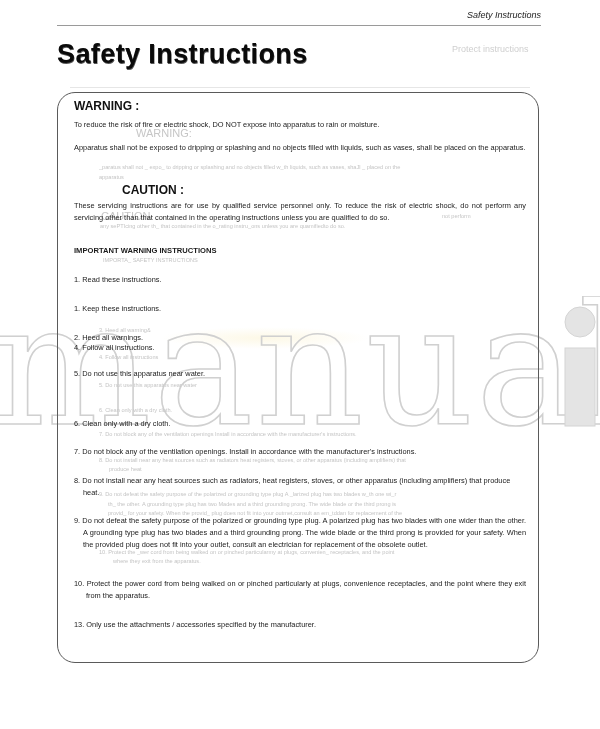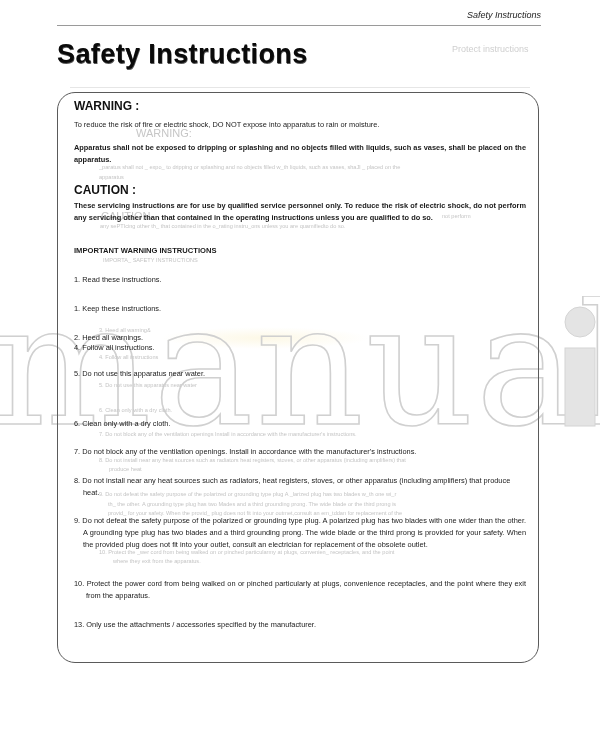--- a/index.html
+++ b/index.html
@@ -22,21 +22,21 @@
     .ghost-title { left:452px; top:44px; font-size:9px; color:#cfcfcf; }
     .box {
       left:57px; top:92px; width:482px; height:571px;
       border:1.5px solid #5a5a5a; border-radius:18px; box-sizing:border-box;
     }
     .box-top-fade {
       left:70px; top:87px; width:460px; height:0; border-top:1px solid #e6e6e6;
     }
     .h-big { font-size:12px; font-weight:bold; color:#111; left:74px; }
     .txt { font-size:7.4px; color:#1a1a1a; left:74px; width:452px; line-height:12px; }
-    .txt.just { text-align:justify; text-align-last:left;font-weight:bold; }
+    .txt.just { text-align:justify; text-align-last:left; }
     .ghost-s { font-size:5.6px; color:#c4c4c4; white-space:nowrap; }
     .ghost-m { font-size:11px; color:#c6c6c6; white-space:nowrap; }
     .item { font-size:7.4px; color:#1a1a1a; left:74px; width:452px; line-height:12px; }
     .item .hang { display:block; padding-left:9px; text-indent:-9px; }
     .item.wide .hang { padding-left:12px; text-indent:-12px; }
     .watermark {
       left:-8px; top:296px; width:620px; height:150px; pointer-events:none;
     }
     .yblob {
       left:160px; top:327px; width:210px; height:22px;
@@ -62,21 +62,21 @@
 <div class="abs box-top-fade"></div>
 <div class="abs box"></div>
 
 <div class="abs h-big" style="top:99px;">WARNING :</div>
 <div class="abs txt" style="top:119px;">To reduce the risk of fire or electric shock, DO NOT expose into apparatus to rain or moisture.</div>
 <div class="abs ghost-m" style="left:116px; top:127px;margin-left:20px;">WARNING:</div>
 <div class="abs txt just" style="top:142px;">Apparatus shall not be exposed to dripping or splashing and no objects filled with liquids, such as vases, shall be placed on the apparatus.</div>
 <div class="abs ghost-s" style="left:99px; top:164px;">_paratus     shall not _ expo_           to dripping or splashing and no objects filled w_th liquids, such as vases, shaJl _ placed on the</div>
 <div class="abs ghost-s" style="left:99px; top:174px;">apparatus</div>
 
-<div class="abs h-big" style="top:183px;">CAUTION :</div>
+<div class="abs h-big" style="top:183px;margin-left:48px;">CAUTION :</div>
 <div class="abs ghost-m" style="left:101px; top:210px;">CAUTION</div>
 <div class="abs txt just" style="top:200px;">These servicing instructions are for use by qualified service personnel only. To reduce the risk of electric shock, do not perform any servicing other than that contained in the operating instructions unless you are qualified to do so.</div>
 <div class="abs ghost-s" style="left:442px; top:213px;">not perform</div>
 <div class="abs ghost-s" style="left:100px; top:223px;">any sePTIcing other th_ that contained in the o_rating              instru_ons      unless you are quamifiedto do so.</div>
 
 <div class="abs txt" style="top:245px; font-weight:bold; font-size:7.6px;">IMPORTANT WARNING INSTRUCTIONS</div>
 <div class="abs ghost-s" style="left:103px; top:257px;">IMPORTA_      SAFETY INSTRUCTIONS</div>
 
 <div class="abs item" style="top:274px;">
     <span class="hang">1. Read these instructions.</span>

